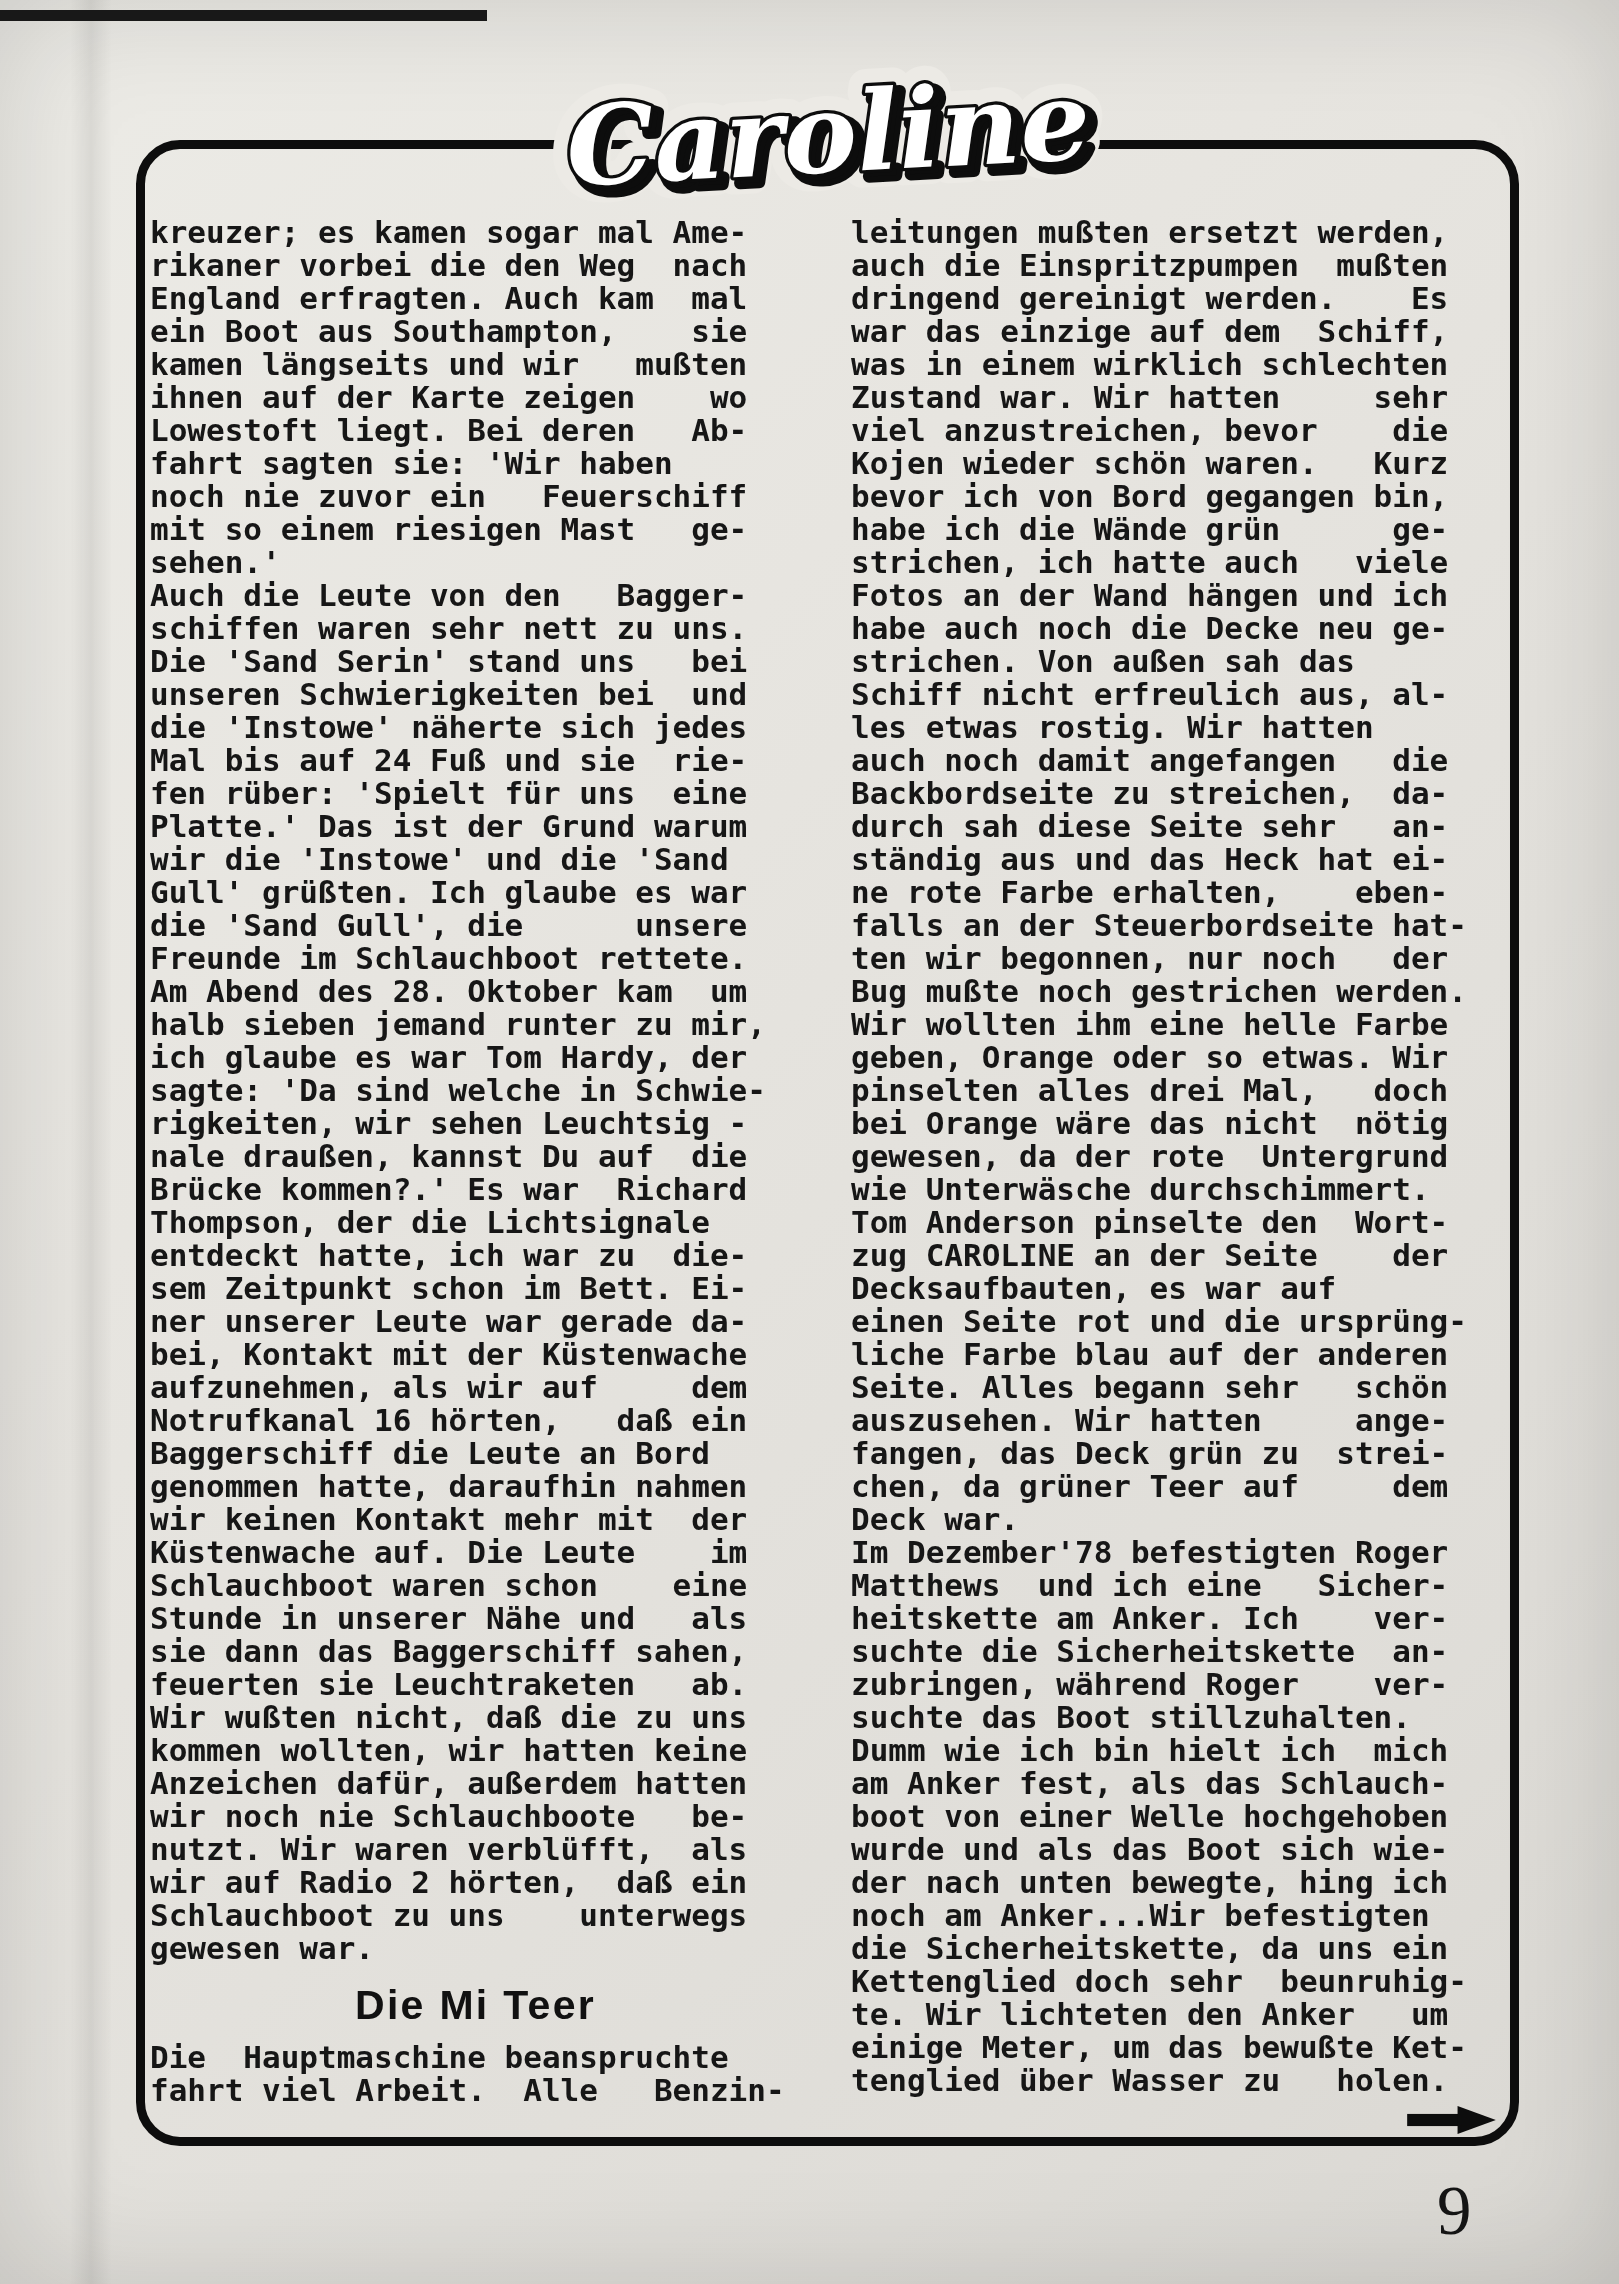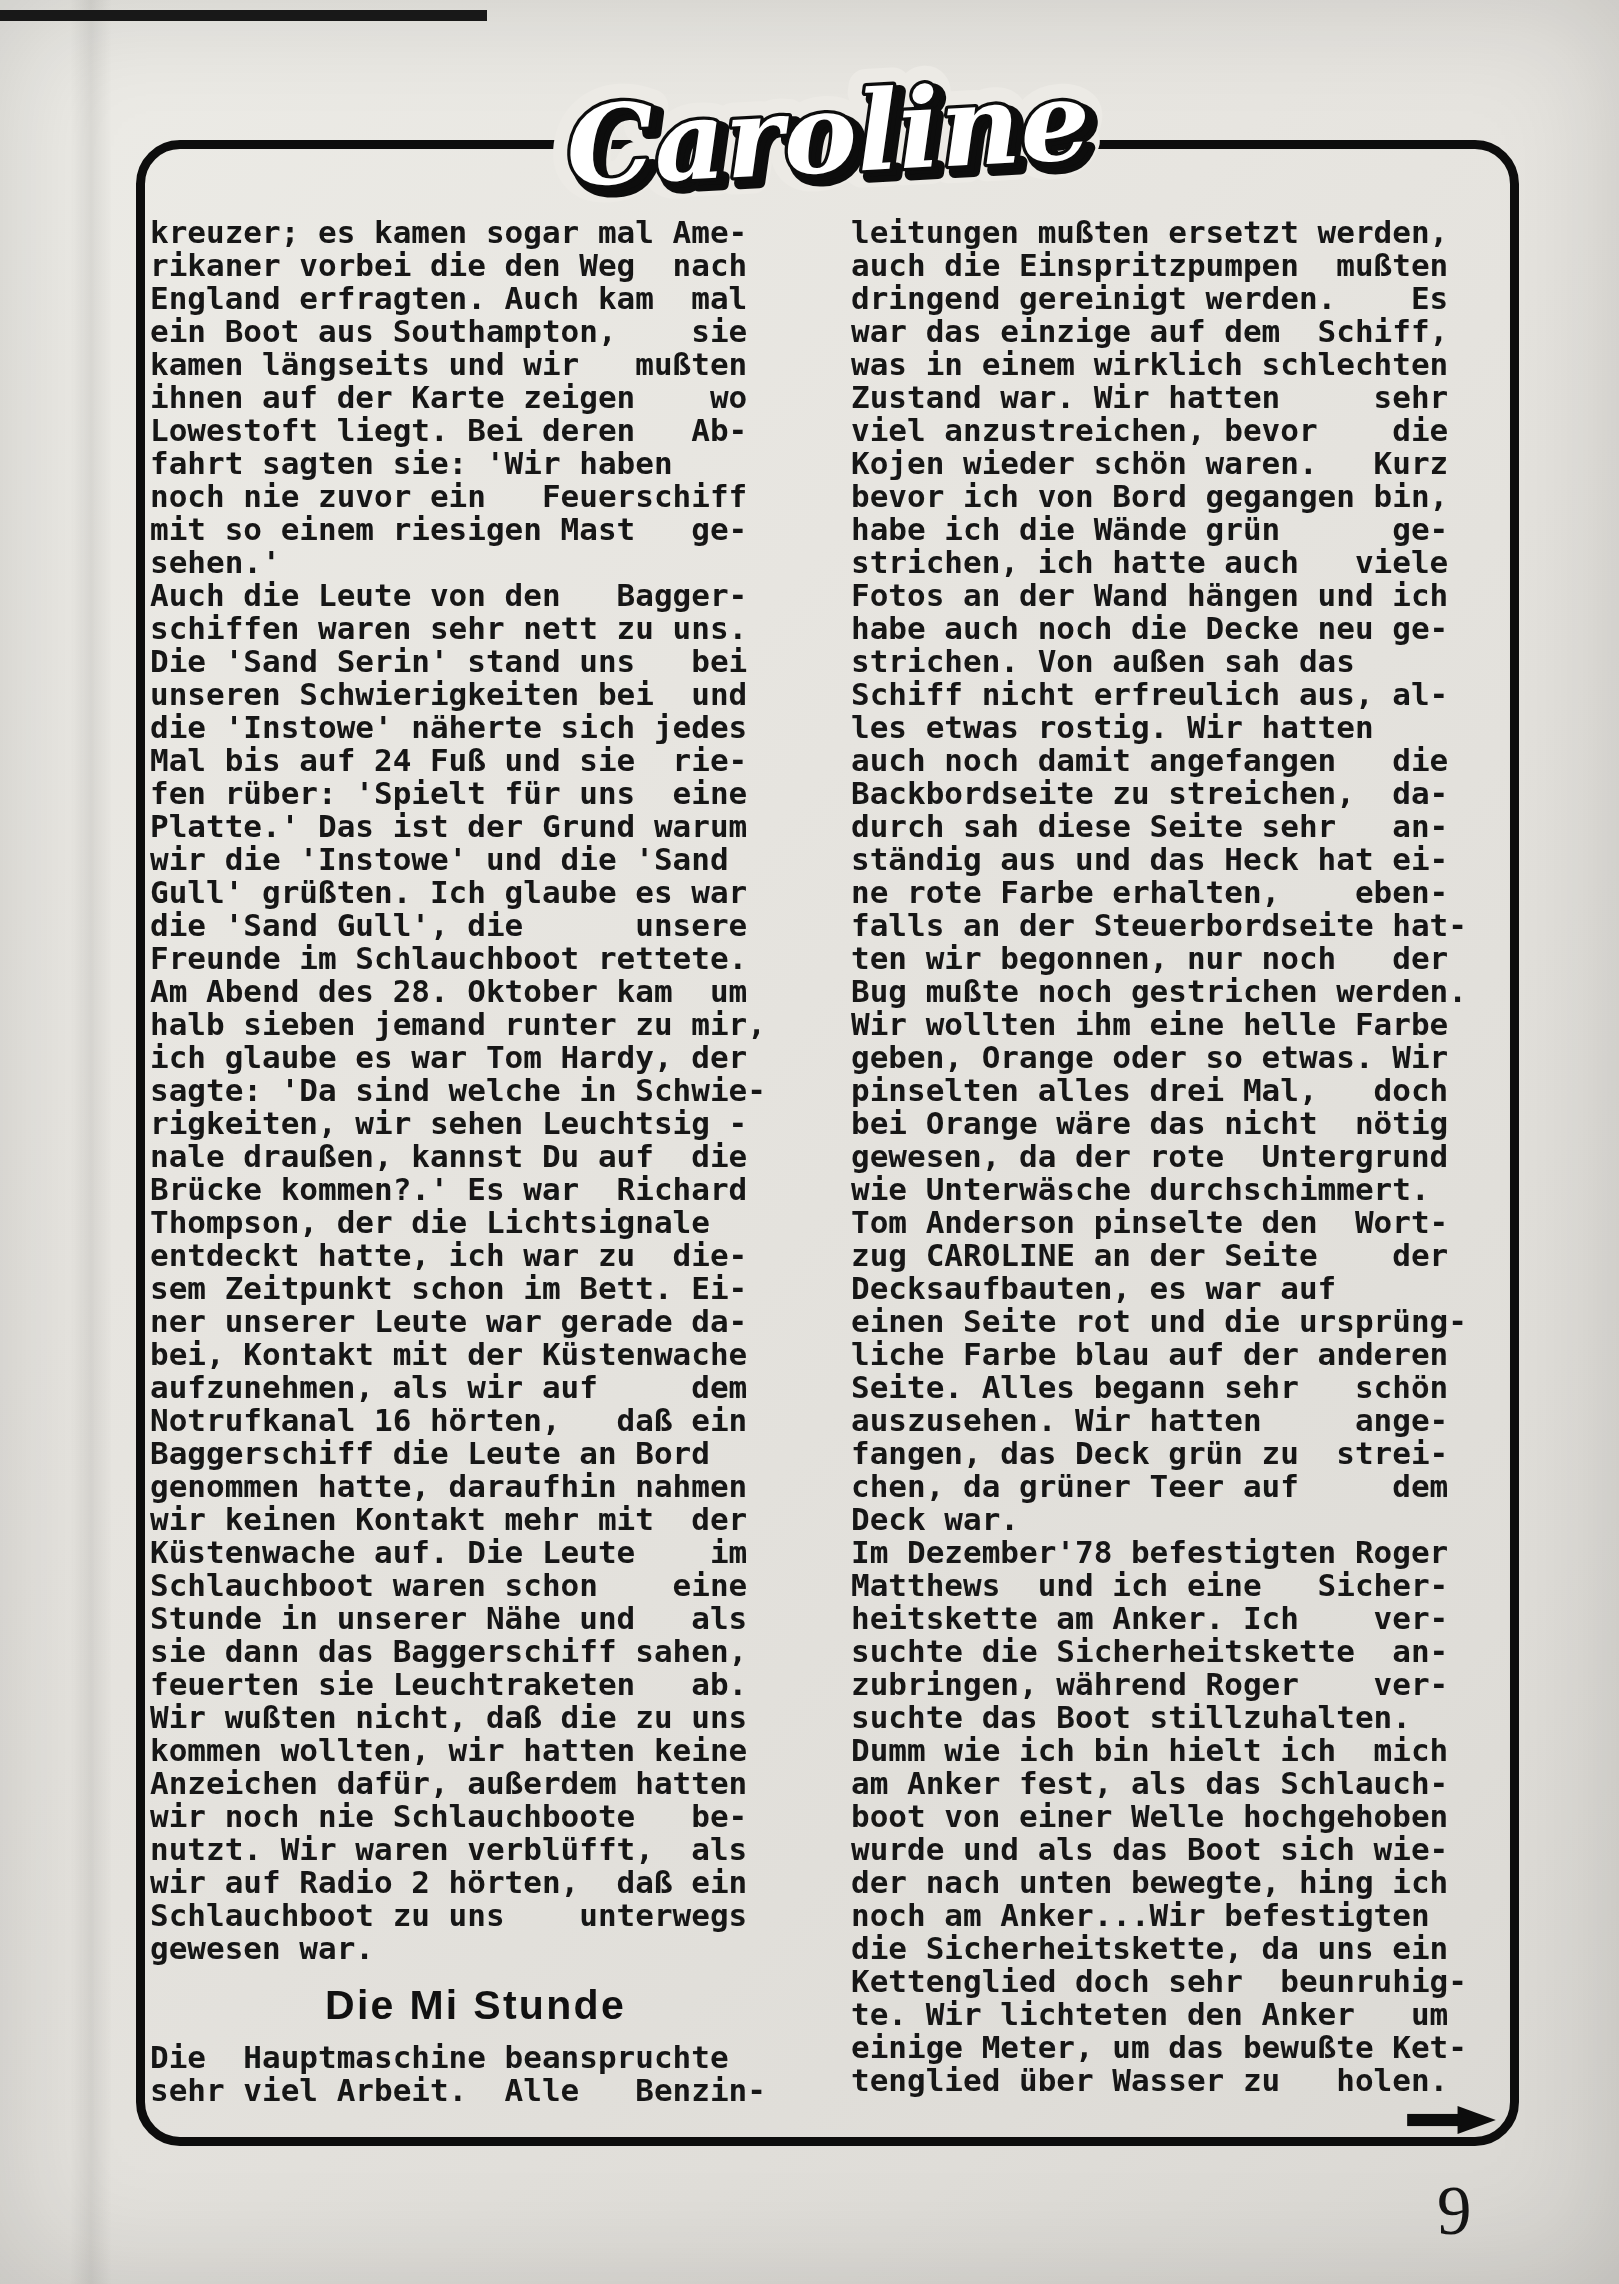--- a/index.html
+++ b/index.html
@@ -146,23 +146,23 @@
 sie dann das Baggerschiff sahen,
 feuerten sie Leuchtraketen   ab.
 Wir wußten nicht, daß die zu uns
 kommen wollten, wir hatten keine
 Anzeichen dafür, außerdem hatten
 wir noch nie Schlauchboote   be-
 nutzt. Wir waren verblüfft,  als
 wir auf Radio 2 hörten,  daß ein
 Schlauchboot zu uns    unterwegs
 gewesen war.</div>
-    <div class="heading">Die Mi Stunde</div>
+    <div class="heading">Die Mi Teer</div>
     <div class="lines">Die  Hauptmaschine beanspruchte
-sehr viel Arbeit.  Alle   Benzin-</div>
+fahrt viel Arbeit.  Alle   Benzin-</div>
   </div>
 
   <div class="col col-right">
     <div class="lines">leitungen mußten ersetzt werden,
 auch die Einspritzpumpen  mußten
 dringend gereinigt werden.    Es
 war das einzige auf dem  Schiff,
 was in einem wirklich schlechten
 Zustand war. Wir hatten     sehr
 viel anzustreichen, bevor    die

